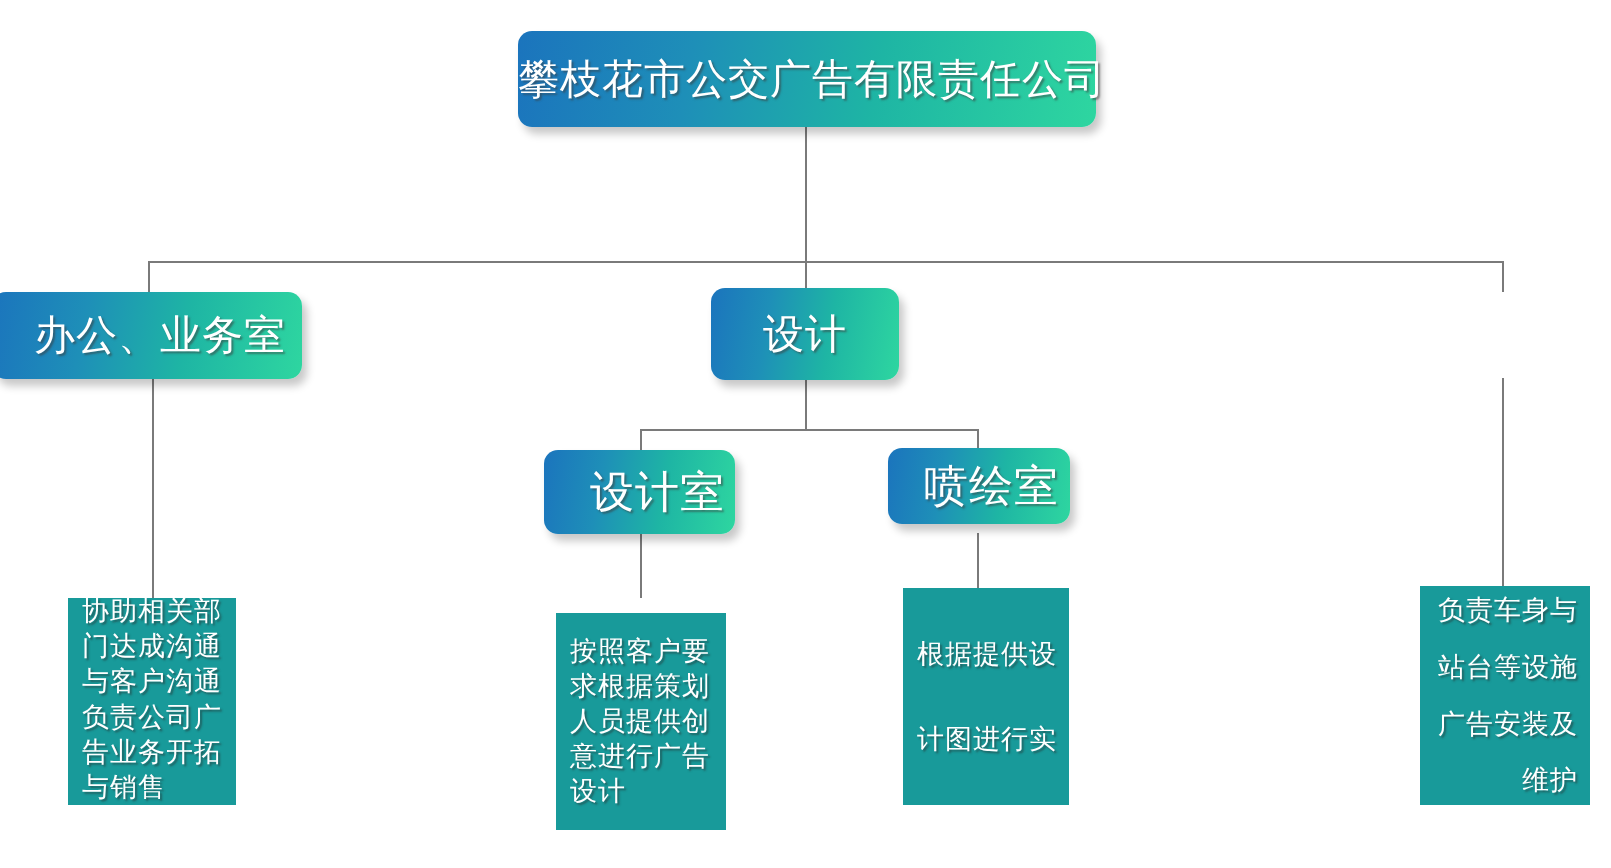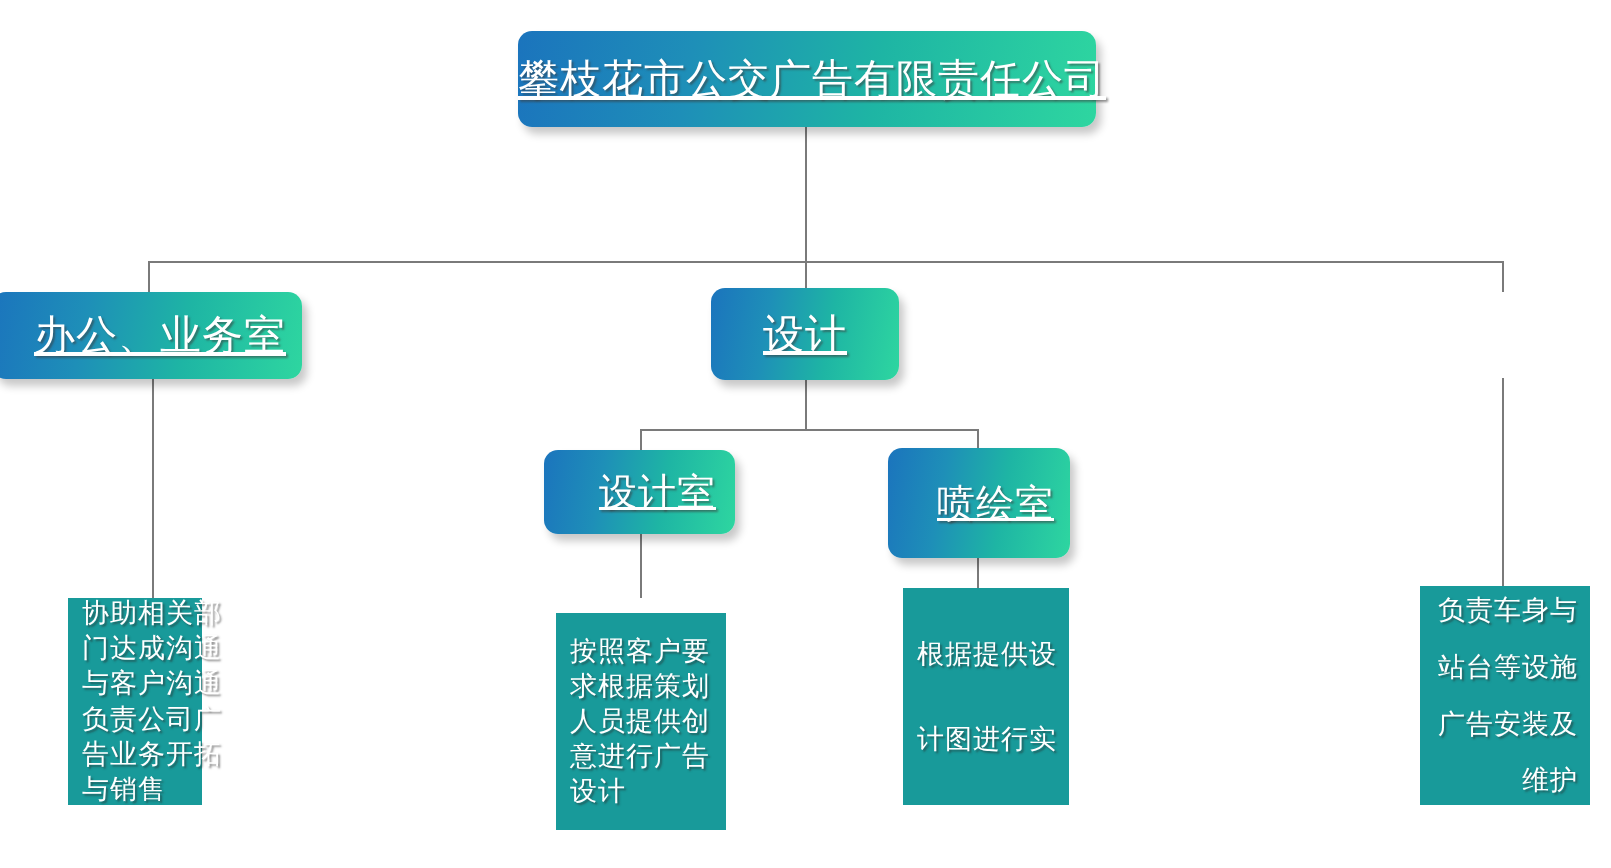--- a/index.html
+++ b/index.html
@@ -36,28 +36,27 @@
     align-items: center;
     box-sizing: border-box;
   }
   .node-label {
     color: #ffffff;
     font-weight: 400;
     letter-spacing: 1px;
     text-shadow: 2px 2px 2px rgba(60,60,60,0.55);
     white-space: nowrap;
     width: 100%;
-    text-decoration: underline;
   }
 
   .node.root  { justify-content: center; }
   .node.root .node-label { font-size: 41px; text-align: center; }
 
   .node.lvl2 .node-label { font-size: 41px; }
-  .node.lvl3 .node-label { font-size: 38px; padding-left: 36px; }
+  .node.lvl3 .node-label { font-size: 44px; padding-left: 36px; }
 
   
   .align-right  { text-align: right; padding-right: 16px; }
   .align-center { text-align: center; }
 
   
   .desc {
     position: absolute;
     background: #189a9a;
     box-sizing: border-box;
@@ -109,25 +108,25 @@
 
   <div class="node lvl2" style="left:711px; top:288px; width:188px; height:92px;">
     <span class="node-label align-center">设计</span>
   </div>
 
 
   <div class="node lvl3" style="left:544px; top:450px; width:191px; height:84px;">
     <span class="node-label align-center">设计室</span>
   </div>
 
-  <div class="node lvl3" style="left:888px; top:448px; width:182px; height:110px;">
+  <div class="node lvl3" style="left:888px; top:448px; width:182px; height:76px;">
     <span class="node-label align-right">喷绘室</span>
   </div>
 
-  <div class="desc tight" style="left:68px; top:598px; width:134px; height:207px;">
+  <div class="desc tight" style="left:68px; top:598px; width:168px; height:207px;font-family:Liberation Mono, monospace;">
     <div class="desc-line">协助相关部</div>
     <div class="desc-line">门达成沟通</div>
     <div class="desc-line">与客户沟通</div>
     <div class="desc-line">负责公司广</div>
     <div class="desc-line">告业务开拓</div>
     <div class="desc-line">与销售</div>
   </div>
 
   <div class="desc tight" style="left:556px; top:588px; width:170px; height:217px;margin-top:25px;">
     <div class="desc-line">按照客户要</div>

